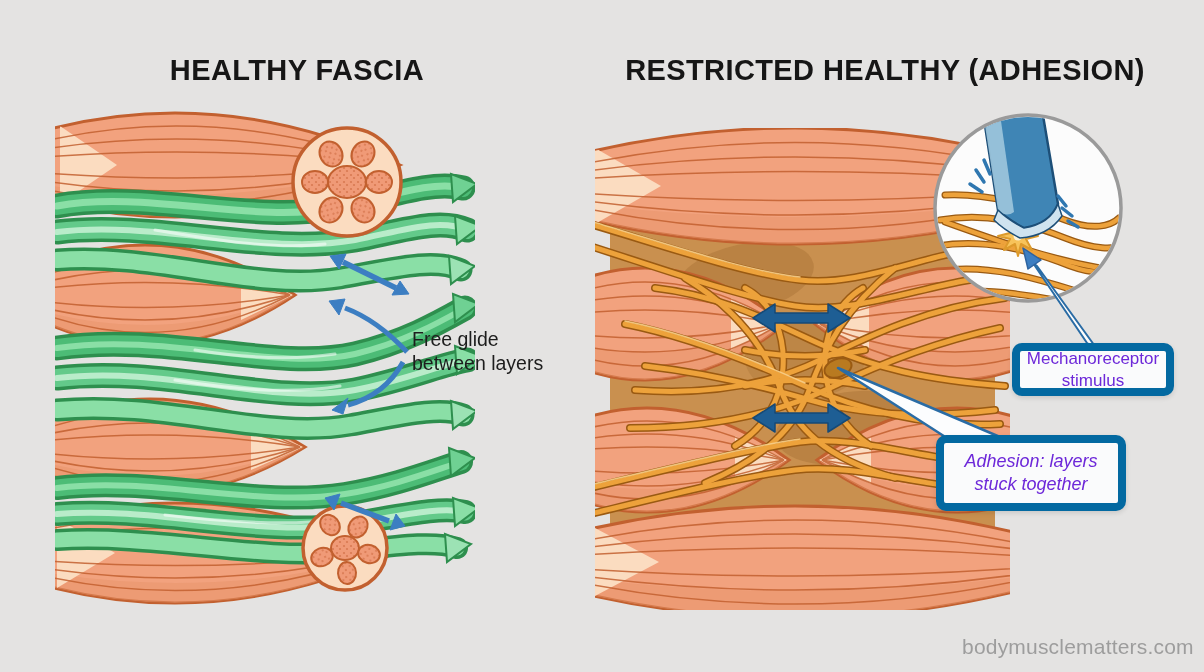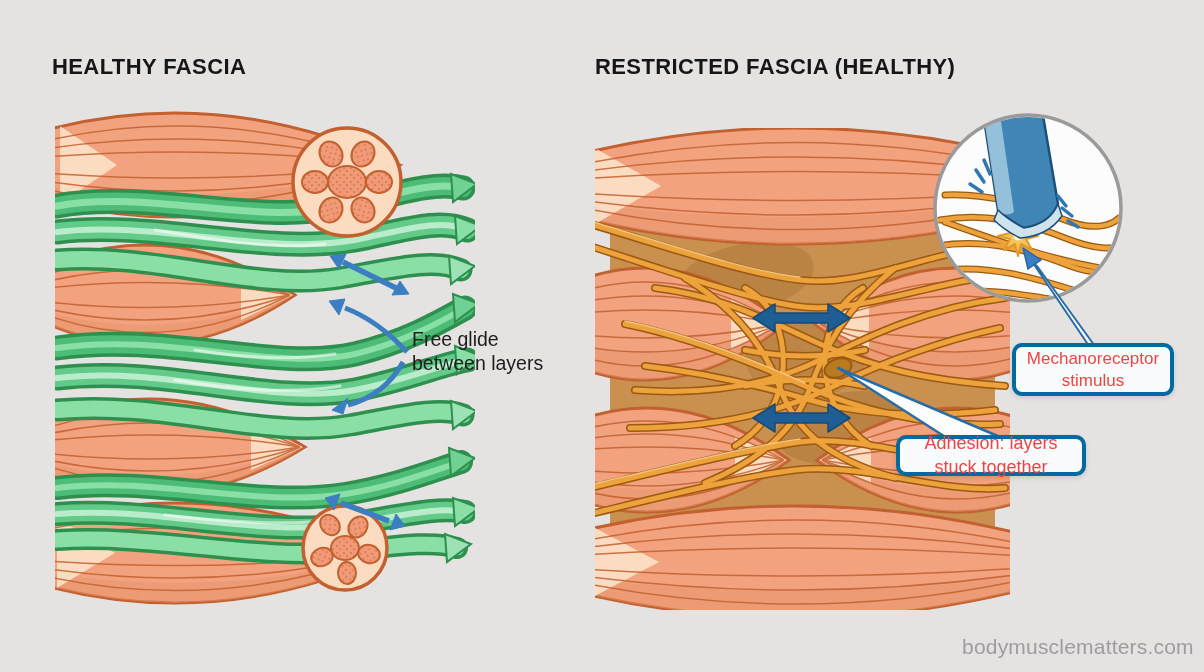--- a/index.html
+++ b/index.html
@@ -1,39 +1,39 @@
 <!DOCTYPE html>
 <html><head>
 <meta charset="utf-8">
 <style>
   html,body{margin:0;padding:0;}
   body{font-family:"Liberation Sans",sans-serif;background:#b9b9b9;}
   #stage{position:relative;width:1204px;height:672px;background:#e4e3e2;overflow:hidden;margin:0 auto;}
-  .title{position:absolute;top:54px;font-size:22px;font-weight:600;letter-spacing:.4px;color:#161616;text-align:left;}
+  .title{position:absolute;top:54px;font-size:29px;font-weight:600;letter-spacing:.4px;color:#161616;text-align:center;}
   #title-left{left:52px;width:490px;}
   #title-right{left:595px;width:580px;}
   .annotation{position:absolute;left:412px;top:328px;width:145px;text-align:left;font-size:19.5px;line-height:1.22;color:#1d1d1d;}
-  .callout{position:absolute;box-sizing:border-box;background:#fafbfc;border:4px solid #0369a1;border-radius:10px;
-           display:flex;align-items:center;justify-content:center;text-align:center;color:#ef4444;
+  .callout{position:absolute;box-sizing:border-box;background:#fafbfc;border:8px solid #0369a1;border-radius:10px;
+           display:flex;align-items:center;justify-content:center;text-align:center;color:#6d28d9;
            line-height:1.28;padding:4px 8px;box-shadow:0 2px 5px rgba(0,0,0,.12);}
   #callout-mechano{left:1012px;top:343px;width:162px;height:53px;font-size:17px;}
-  #callout-adhesion{left:896px;top:435px;width:190px;height:41px;font-size:18px;}
+  #callout-adhesion{left:936px;top:435px;width:190px;height:76px;font-size:18px;font-style:italic;}
   .watermark{position:absolute;left:962px;top:635px;width:220px;text-align:right;font-size:21px;color:#9d9d9d;letter-spacing:.2px;}
   svg{position:absolute;display:block;}
   #svg-left{left:55px;top:110px;}
   #svg-right{left:595px;top:128px;}
   #svg-overlay{left:595px;top:100px;}
 </style>
 </head>
 <body>
 
 <div id="stage">
 
   <div class="title" id="title-left">HEALTHY FASCIA</div>
-  <div class="title" id="title-right">RESTRICTED FASCIA (HEALTHY)</div>
+  <div class="title" id="title-right">RESTRICTED HEALTHY (ADHESION)</div>
 
   <svg id="svg-left" width="420" height="495" viewBox="0 0 420 495">
     <defs>
       <pattern id="fdots" width="7" height="7" patternUnits="userSpaceOnUse">
         <rect width="7" height="7" fill="#f09a77"></rect>
         <circle cx="2" cy="2" r="1.1" fill="#d97a52"></circle>
         <circle cx="5" cy="5" r="1.1" fill="#d97a52"></circle>
       </pattern>
       <clipPath id="cL1">
           <path d="M -105,55 Q 120,-49 345,55 Q 120,159 -105,55 Z"></path>

